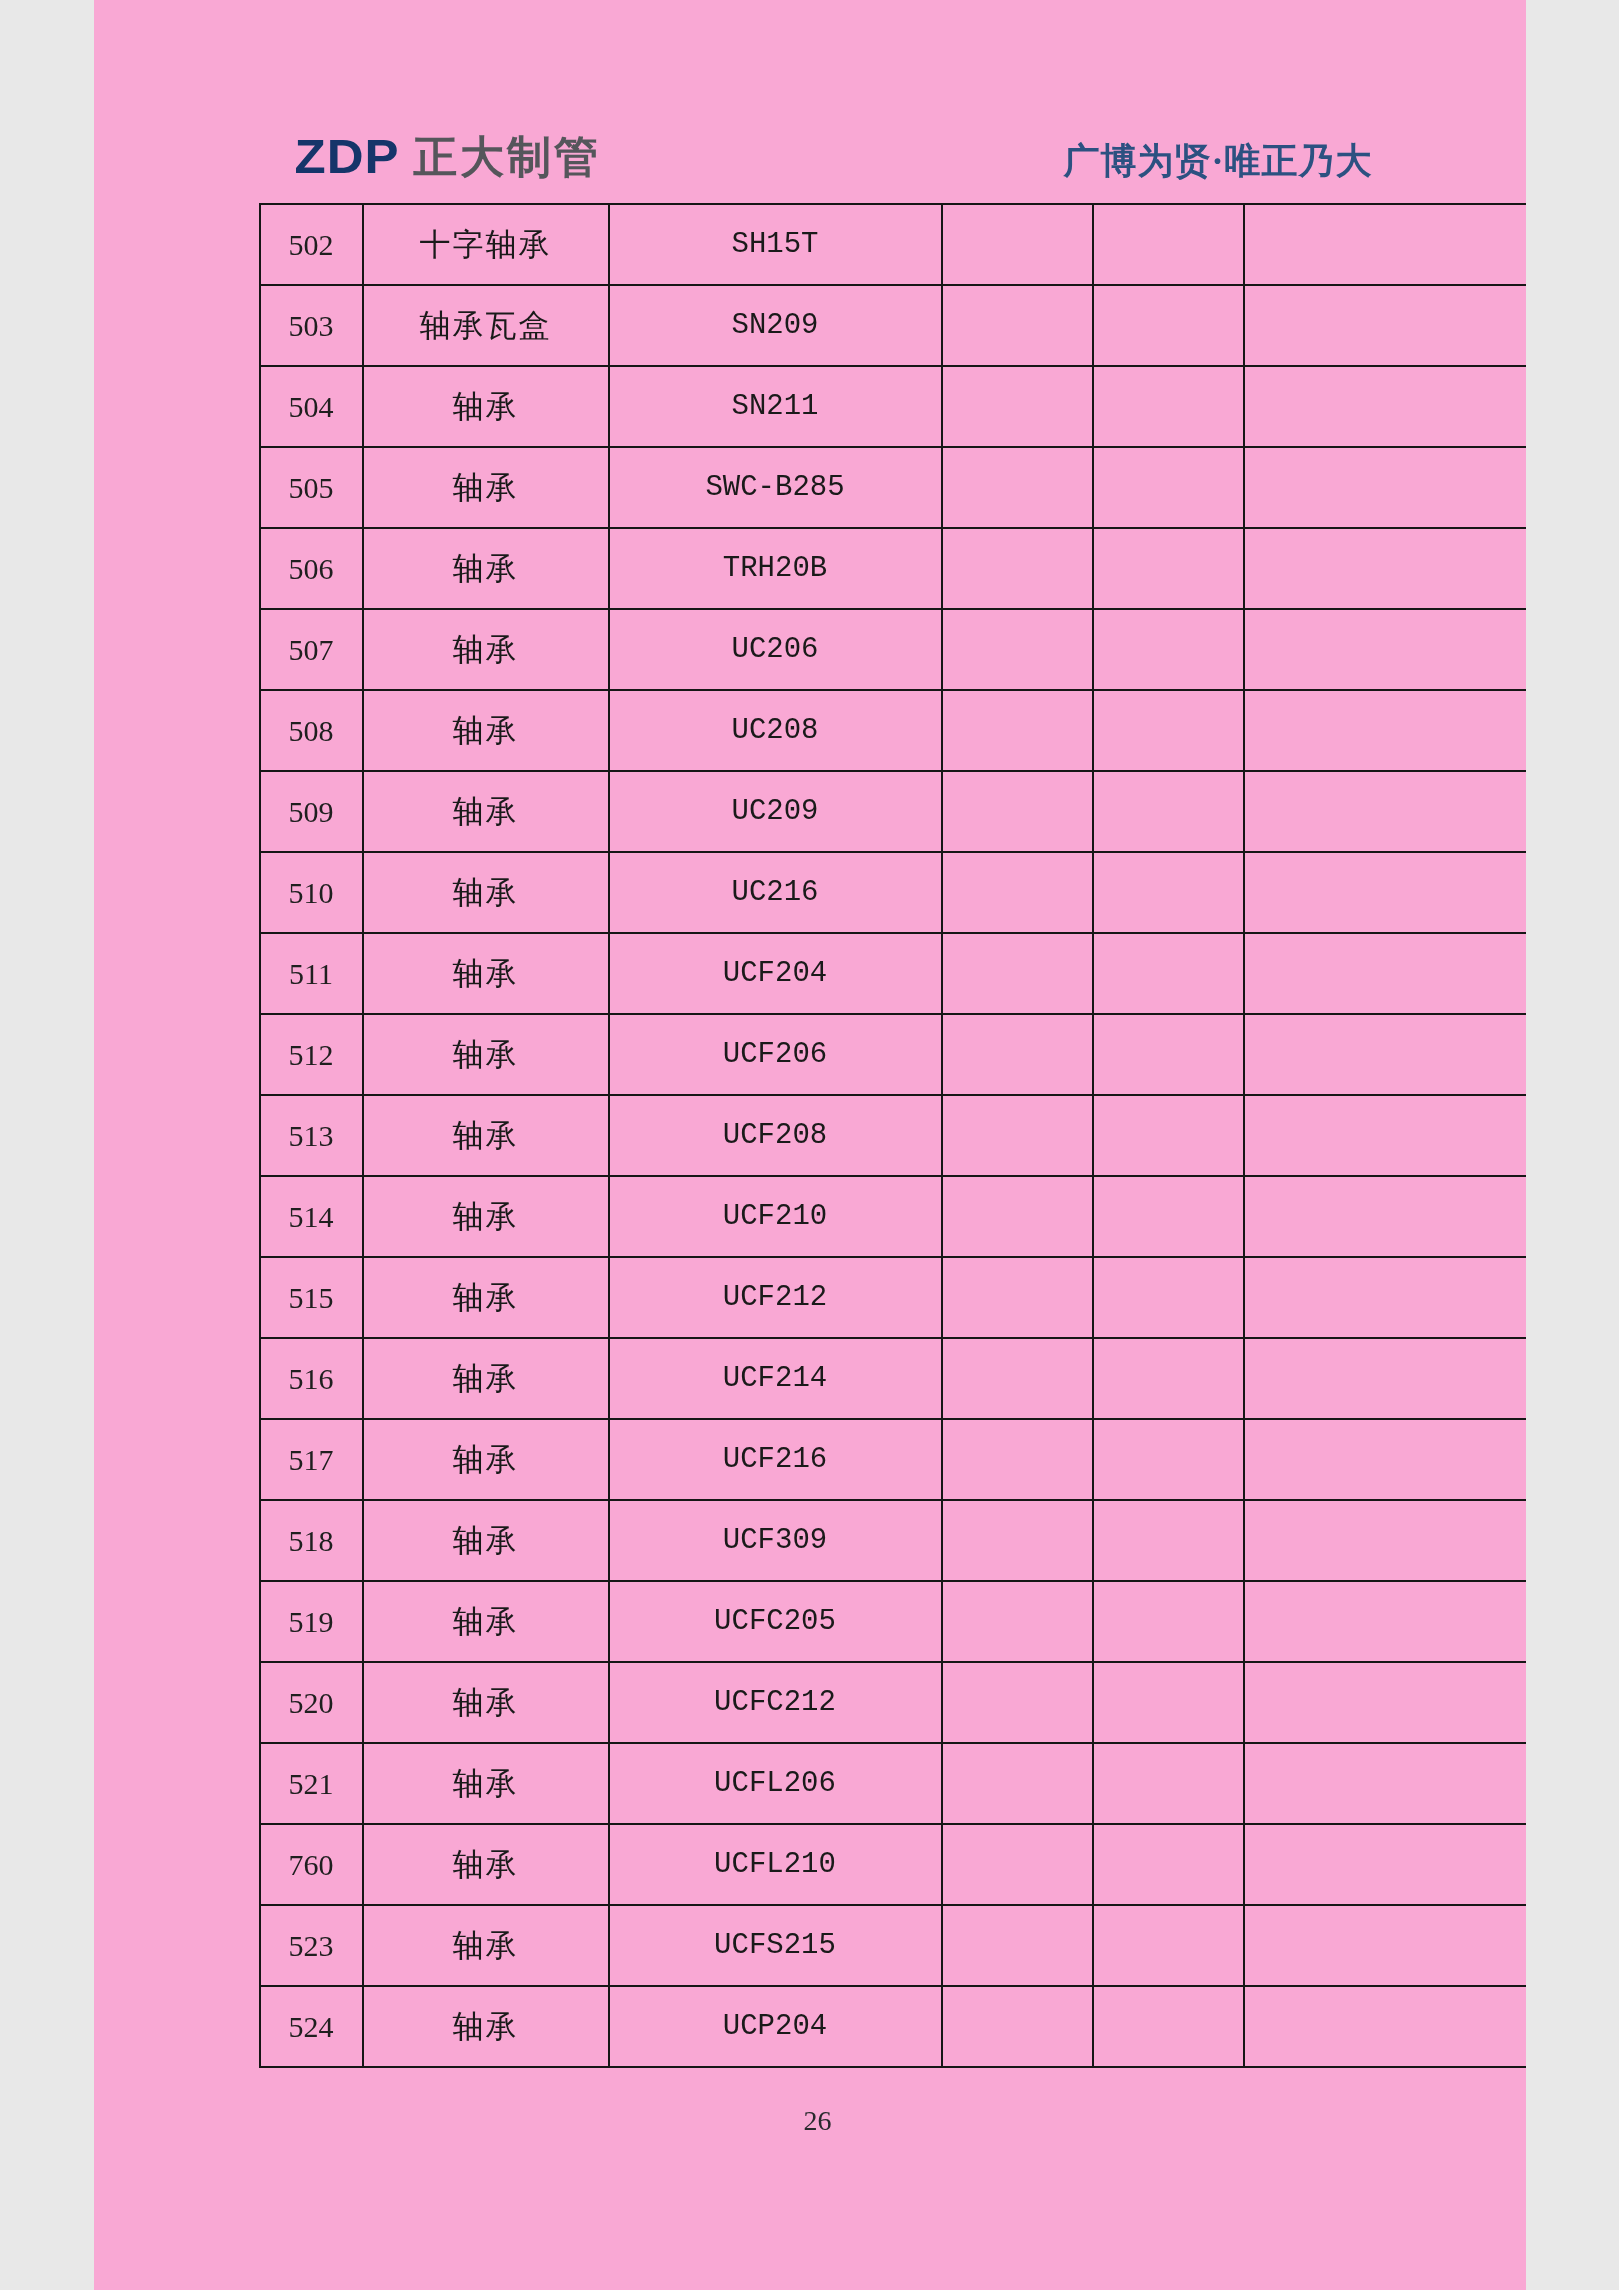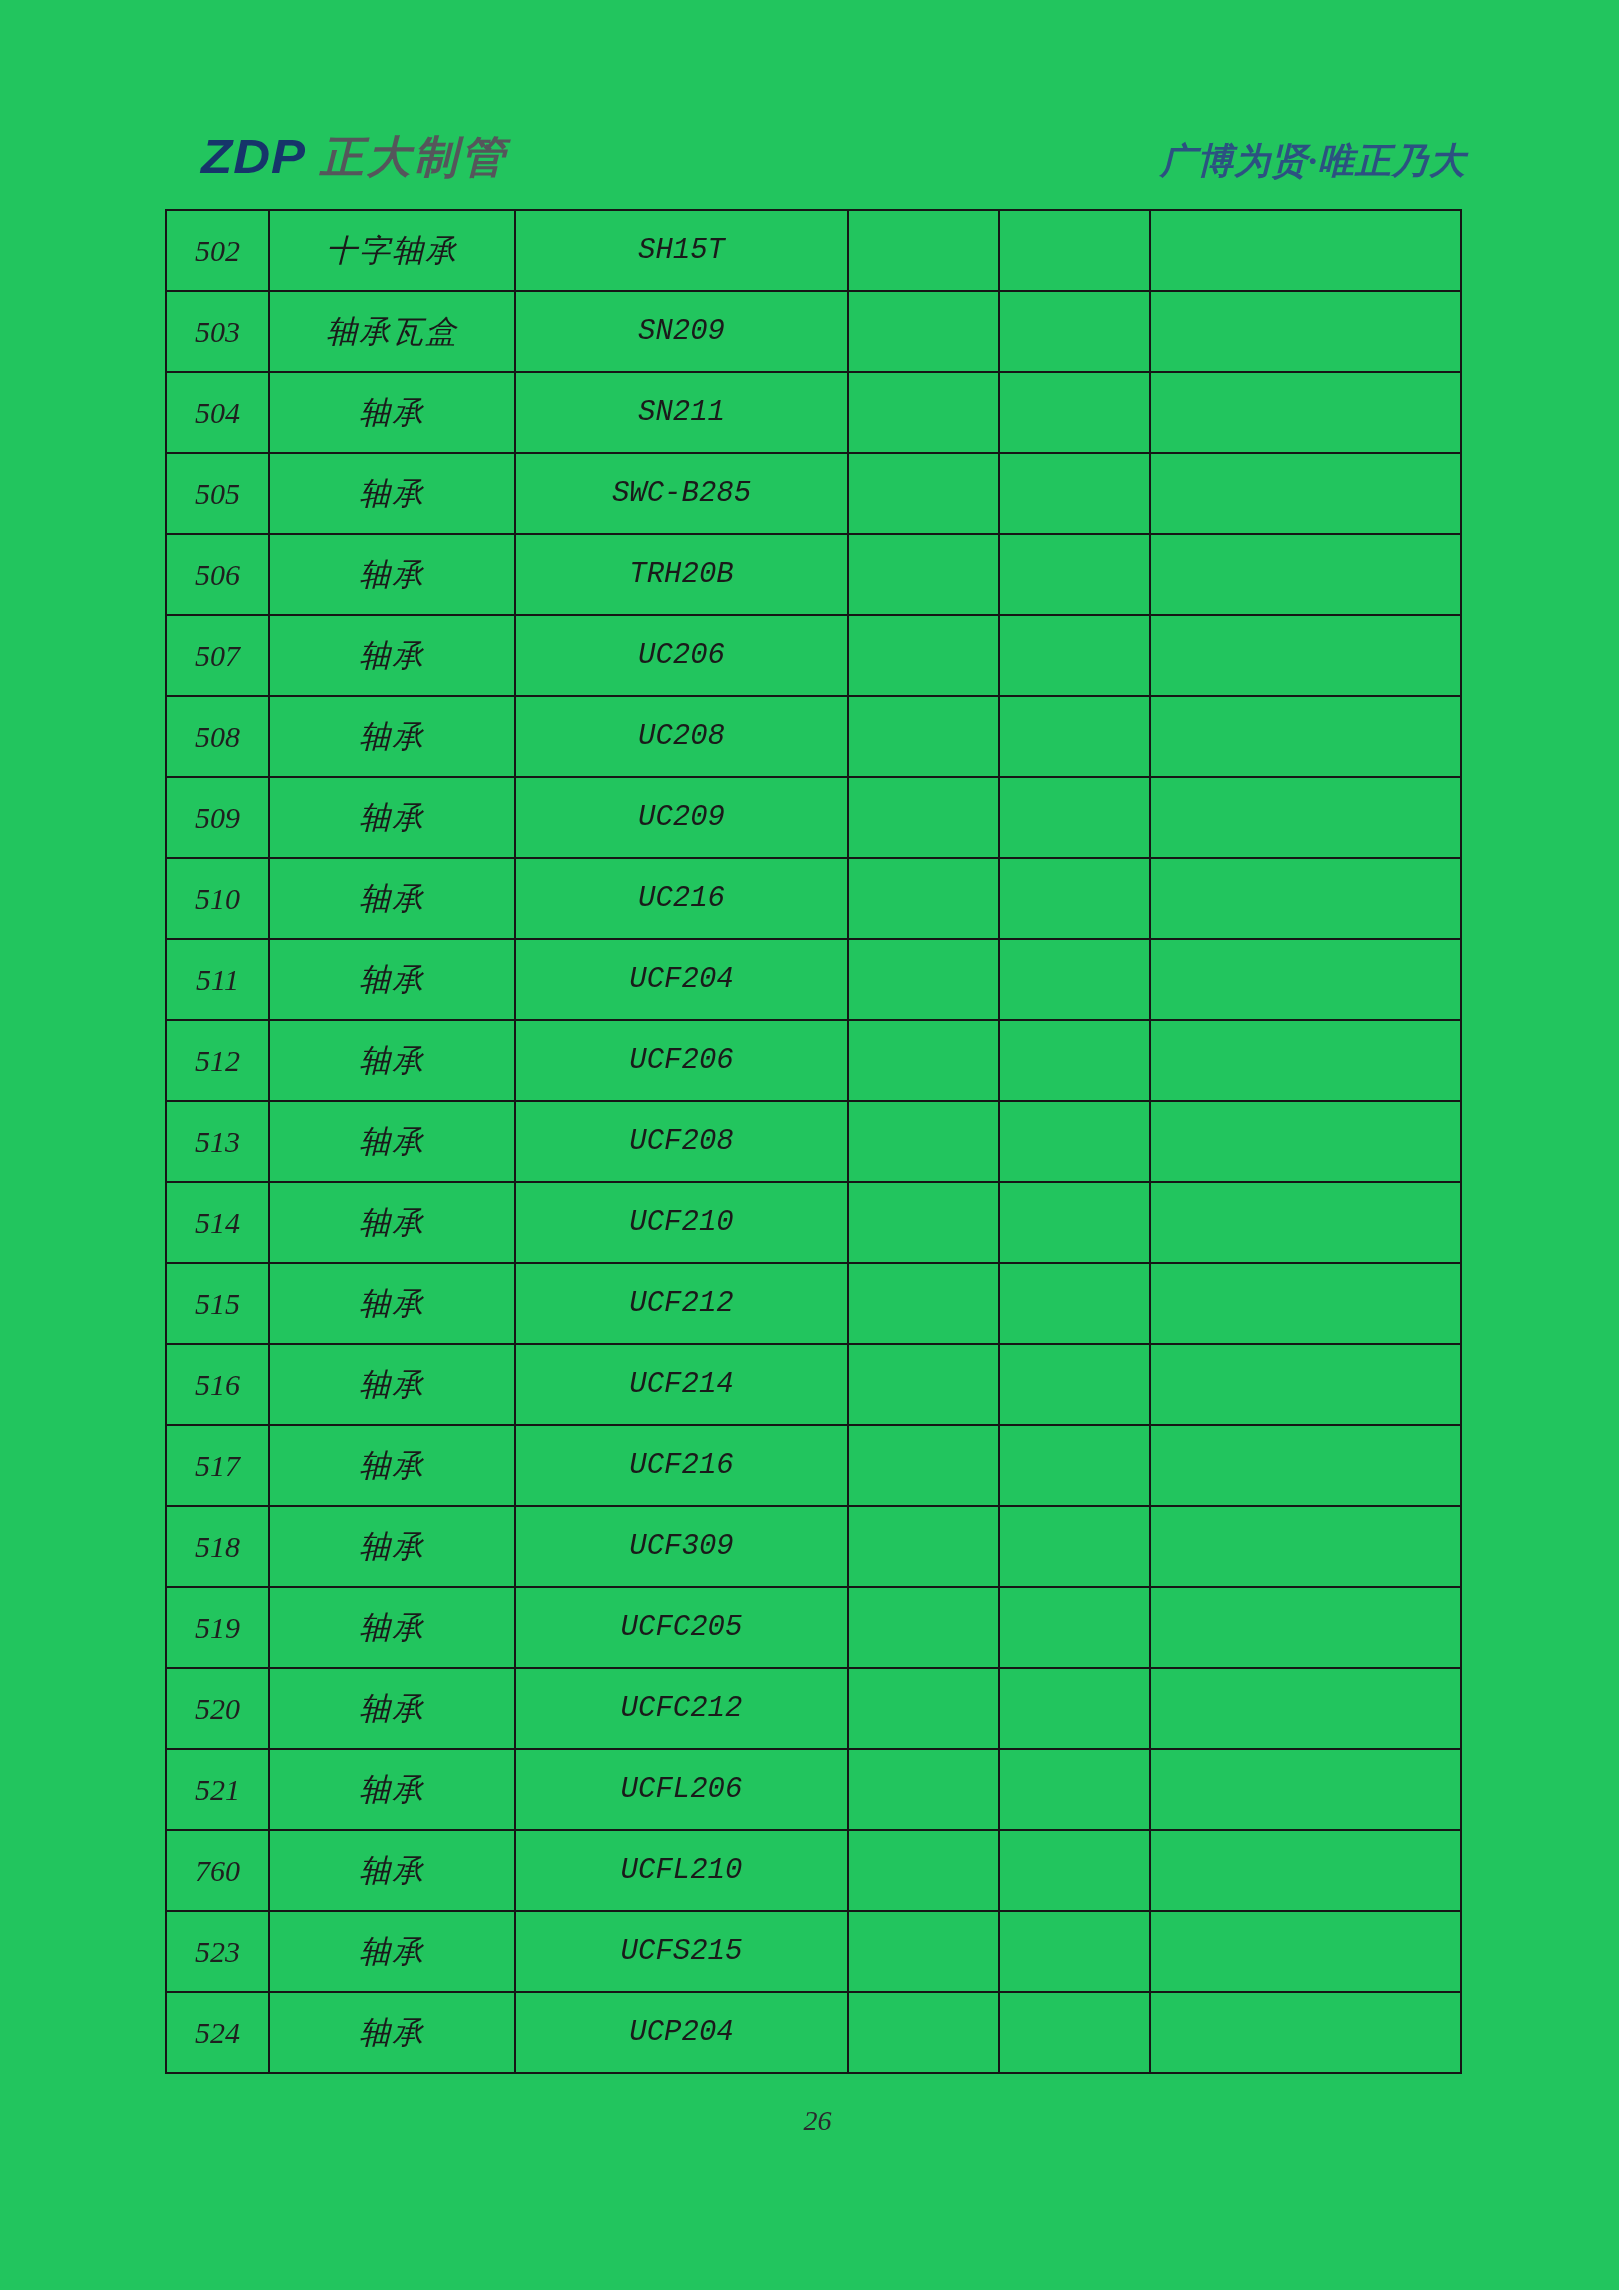--- a/index.html
+++ b/index.html
@@ -1,26 +1,25 @@
 <!DOCTYPE html>
 <html><head>
 <meta charset="utf-8">
 <style>
   * { margin: 0; padding: 0; box-sizing: border-box; }
   html, body { background: #e8e8e8; }
   .page {
     position: relative;
-    width: 1619px;
+    width: 1432px;
     height: 2291px;
     margin: 0 auto;
-    background: #22c55e;
+    background: #f9a8d4;
     overflow: hidden;
     font-family: "Liberation Serif", serif;
     color: #1f1f1f;
-    font-style: italic;
   }
 
   
   .header-logo {
     position: absolute;
     left: 201px;
     top: 131px;
     display: flex;
     align-items: center;
     gap: 13.7px;
@@ -54,21 +53,21 @@
     letter-spacing: 1px;
     color: #2c5181;
     white-space: nowrap;
     margin-left: 48px;
   }
 
   
   .parts-table {
     position: absolute;
     left: 165px;
-    top: 209px;
+    top: 203px;
     width: 1295px;
     border-collapse: collapse;
     table-layout: fixed;
   }
   .parts-table td {
     border: 2px solid #161616;
     text-align: center;
     vertical-align: middle;
     height: 81px;
     overflow: hidden;

